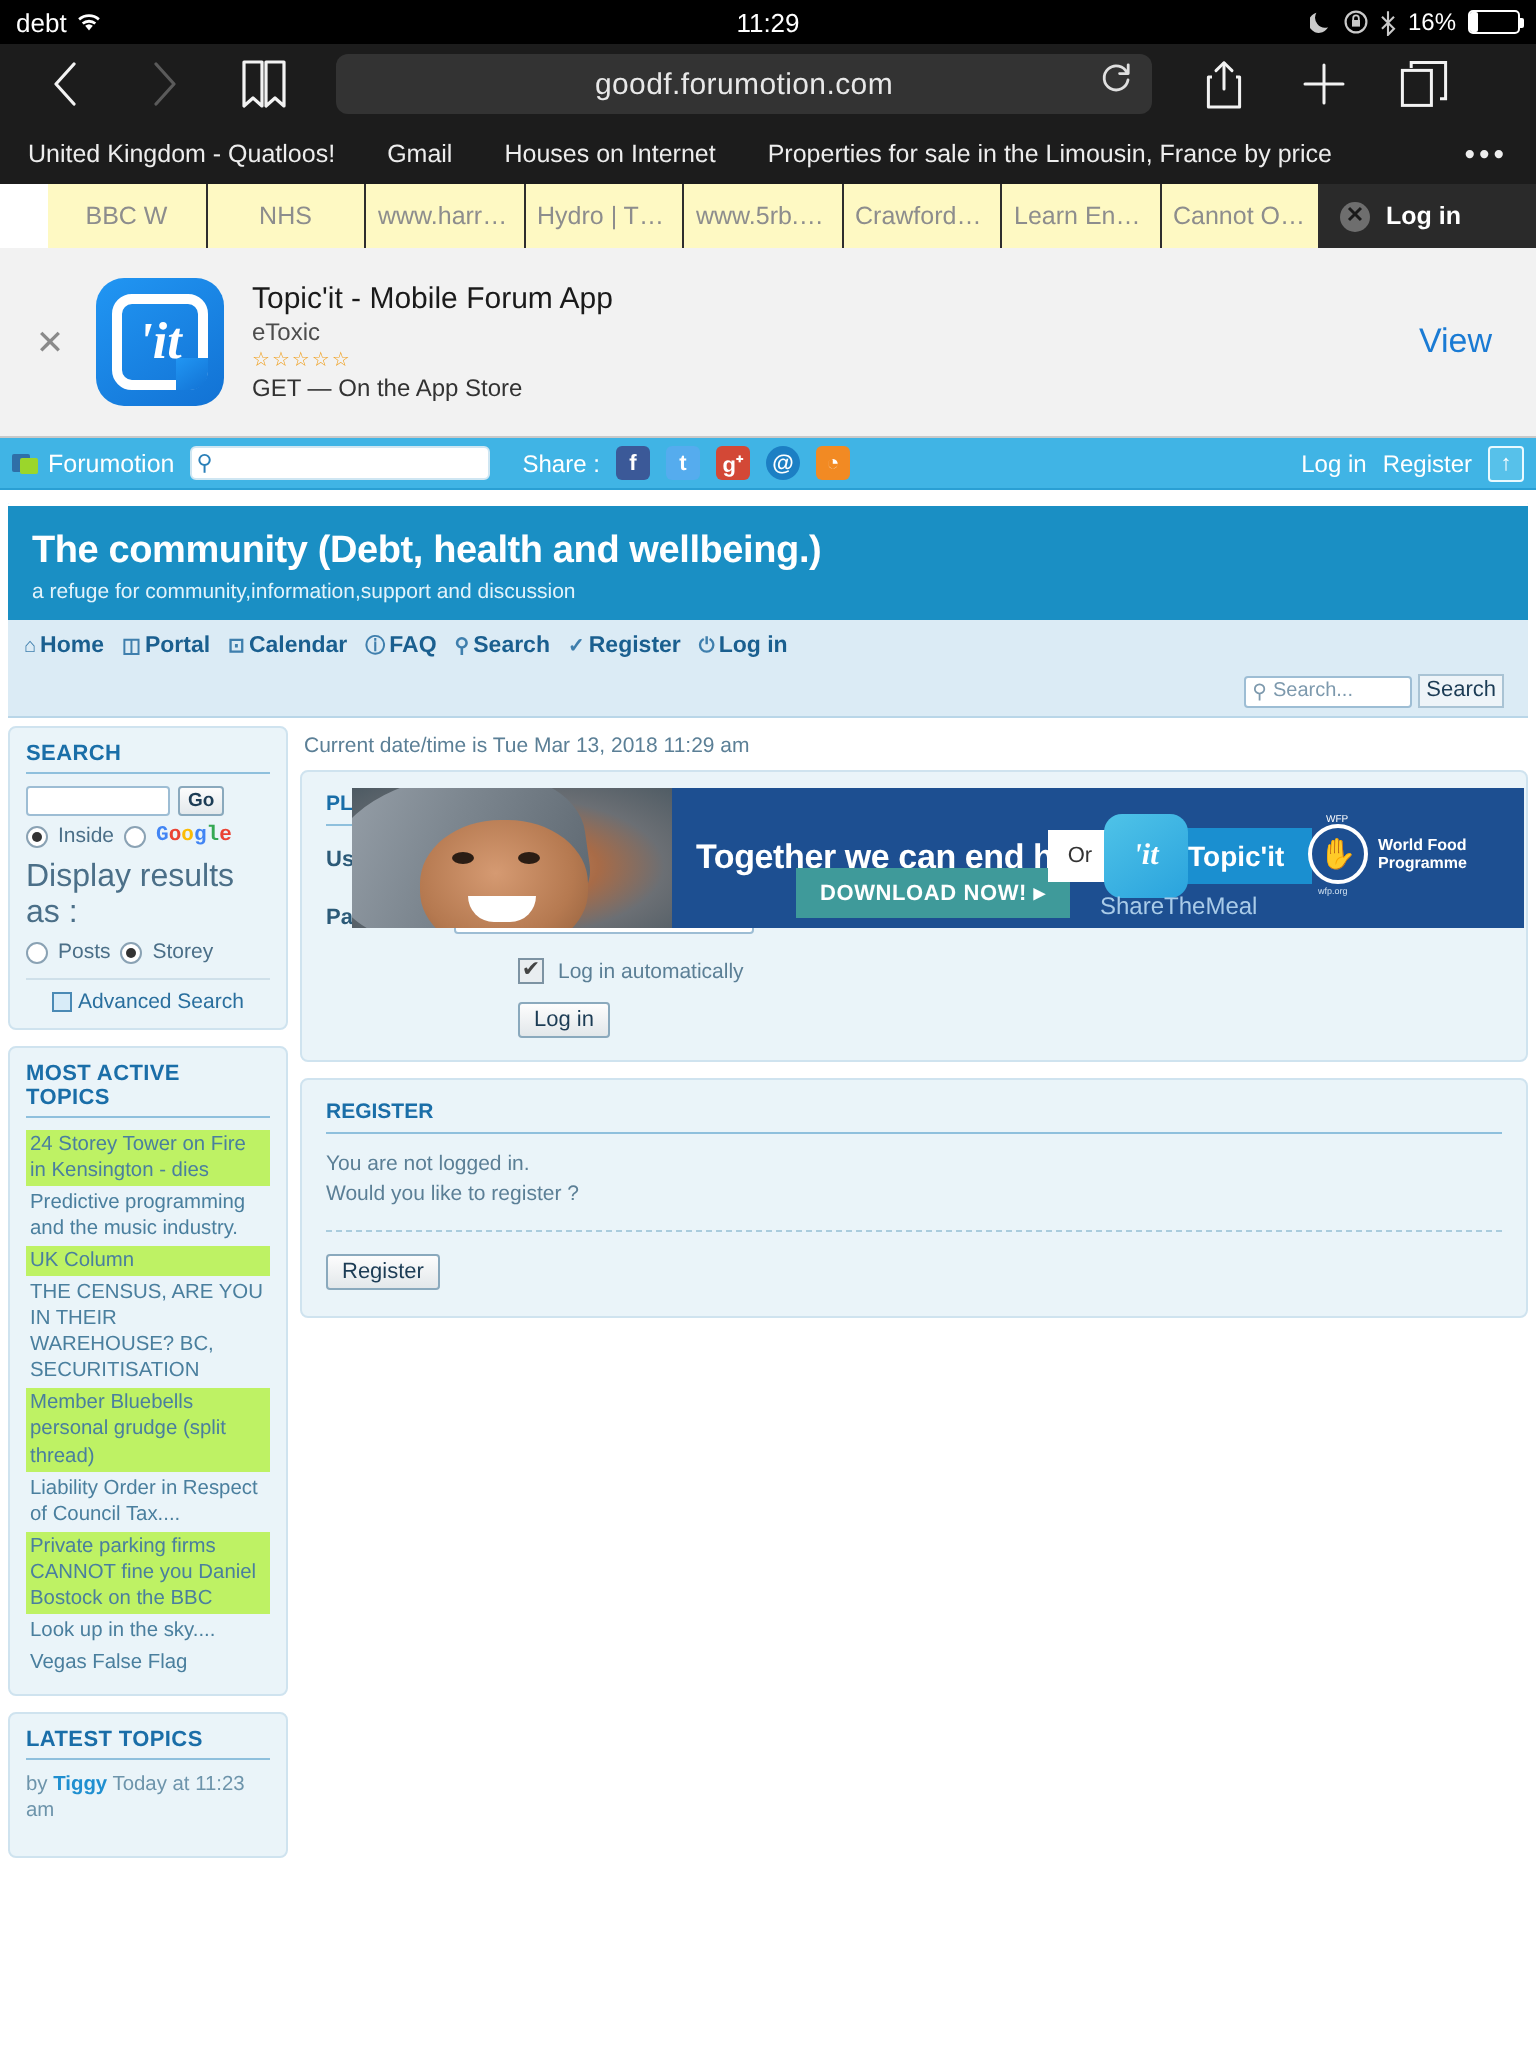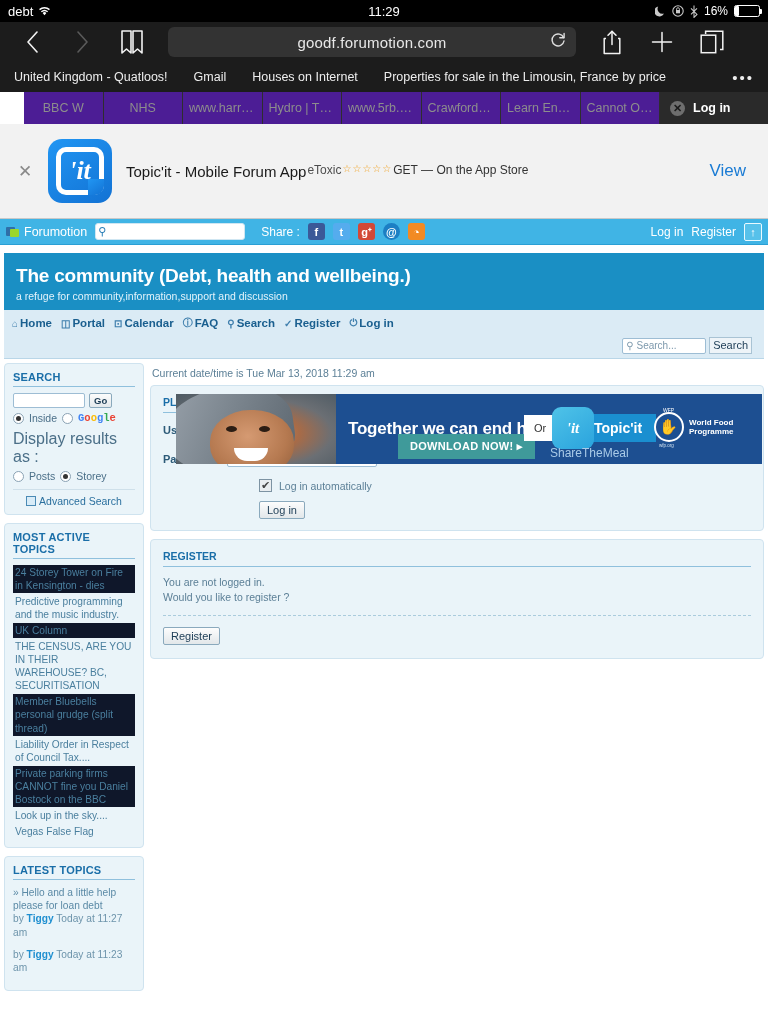--- a/index.html
+++ b/index.html
@@ -57,21 +57,21 @@
   
   #bookmarks-bar {
     height: 30px; background: #1c1c1c; display: flex; align-items: center;
     padding: 0 14px; gap: 26px; color: #ededed; font-size: 12.5px;
   }
   #bookmarks-bar .bm { white-space: nowrap; }
   #bookmarks-more { margin-left: auto; letter-spacing: 2px; font-size: 15px; }
 
   
   #tab-strip {
-    height: 32px; background: #4c1d95; display: flex; align-items: stretch; margin-left: 24px;
+    height: 32px; background: #fef9c3; display: flex; align-items: stretch; margin-left: 24px;
   }
   .tab {
     flex: 1 1 0; min-width: 0; border-right: 1px solid #2e2e2e;
     display: flex; align-items: center; justify-content: center;
     color: #8d8d8d; font-size: 12.5px; padding: 0 6px;
     overflow: hidden; white-space: nowrap; text-overflow: ellipsis;
   }
   .tab span { overflow: hidden; text-overflow: ellipsis; white-space: nowrap; }
   .tab.active {
     background: #2a2a2a; color: #ffffff; font-weight: bold;
@@ -101,21 +101,21 @@
     position: relative; display: flex; align-items: center; justify-content: center;
   }
   #app-icon .inner::after {
     content:""; position:absolute; right:-5px; bottom:-5px; width:16px; height:16px;
     background: linear-gradient(145deg,#2196f3,#1272d4); border-radius: 0 0 9px 0;
   }
   #app-icon .glyph {
     color: #fff; font-size: 26px; font-weight: bold; font-style: italic;
     font-family: "Liberation Serif", serif; line-height: 1; z-index: 2;
   }
-  #app-meta { display: flex; flex-direction: row; gap: 1px; }
+  #app-meta { display: flex; flex-direction: column; gap: 1px; }
   #app-title { font-size: 15px; color: #1a1a1a; }
   #app-dev { font-size: 12px; color: #4d4d4d; }
   #app-stars { color: #f0a020; font-size: 10px; letter-spacing: 1px; }
   #app-sub { font-size: 12px; color: #333; }
   #app-view { margin-left: auto; color: #1a7bd4; font-size: 17px; padding-right: 6px; }
 
   
   #fm-bar {
     height: 26px; background: #40b4e5; display: flex; align-items: center;
     padding: 0 6px; gap: 8px; font-size: 12px; color: #ffffff;
@@ -220,21 +220,21 @@
   .adv-row {
     display:flex; align-items:center; gap:3px; justify-content:center;
     margin-top: 7px; border-top: 1px solid #cfe0ea; padding-top: 5px;
     font-size: 10.5px; color: #2a6f9e;
   }
   .adv-icon { width:10px;height:10px;border:1px solid #4a8ab5;background:#d8ecf8;display:inline-block;}
 
   
   .topic-item {
     font-size: 10.2px; color: #4a7f9e; line-height: 1.28;
-    padding: 1px 2px; margin-bottom: 1px; background: #0f172a;
+    padding: 1px 2px; margin-bottom: 1px; background: #bef264;
   }
   .topic-item.alt { background: transparent; }
   .latest-item { font-size: 10.2px; color: #5b8aa6; line-height: 1.3; margin-bottom: 9px; }
   .latest-item .by { color: #6d94ab; }
   .latest-item .auth { color: #1f8fd0; font-weight: bold; }
 
   
   #datetime { font-size: 10.5px; color: #5b7f96; padding: 4px 2px 6px 2px; }
   #login-panel {
     background: #eaf4f9; border: 1px solid #cfe3ef; border-radius: 4px;
@@ -587,26 +587,20 @@
         <div class="topic-item">Member Bluebells personal grudge (split thread)</div>
         <div class="topic-item alt">Liability Order in Respect of Council Tax....</div>
         <div class="topic-item">Private parking firms CANNOT fine you Daniel Bostock on the BBC</div>
         <div class="topic-item alt">Look up in the sky....</div>
         <div class="topic-item alt">Vegas False Flag</div>
       </div>
 
       <div class="panel">
         <div class="panel-title">LATEST TOPICS</div>
         <div class="latest-item">
-          <div>» Hello and a little help please for loan debt</div>
-          <div><span class="by">by</span>
-            <span class="auth">Tiggy</span>
-            <span class="by">Today at 11:27 am</span></div>
-        </div>
-        <div class="latest-item">
           <div><span class="by">by</span>
             <span class="auth">Tiggy</span>
             <span class="by">Today at 11:23 am</span></div>
         </div>
 
       </div>
 
     </div>
 
     <div id="main-col">

